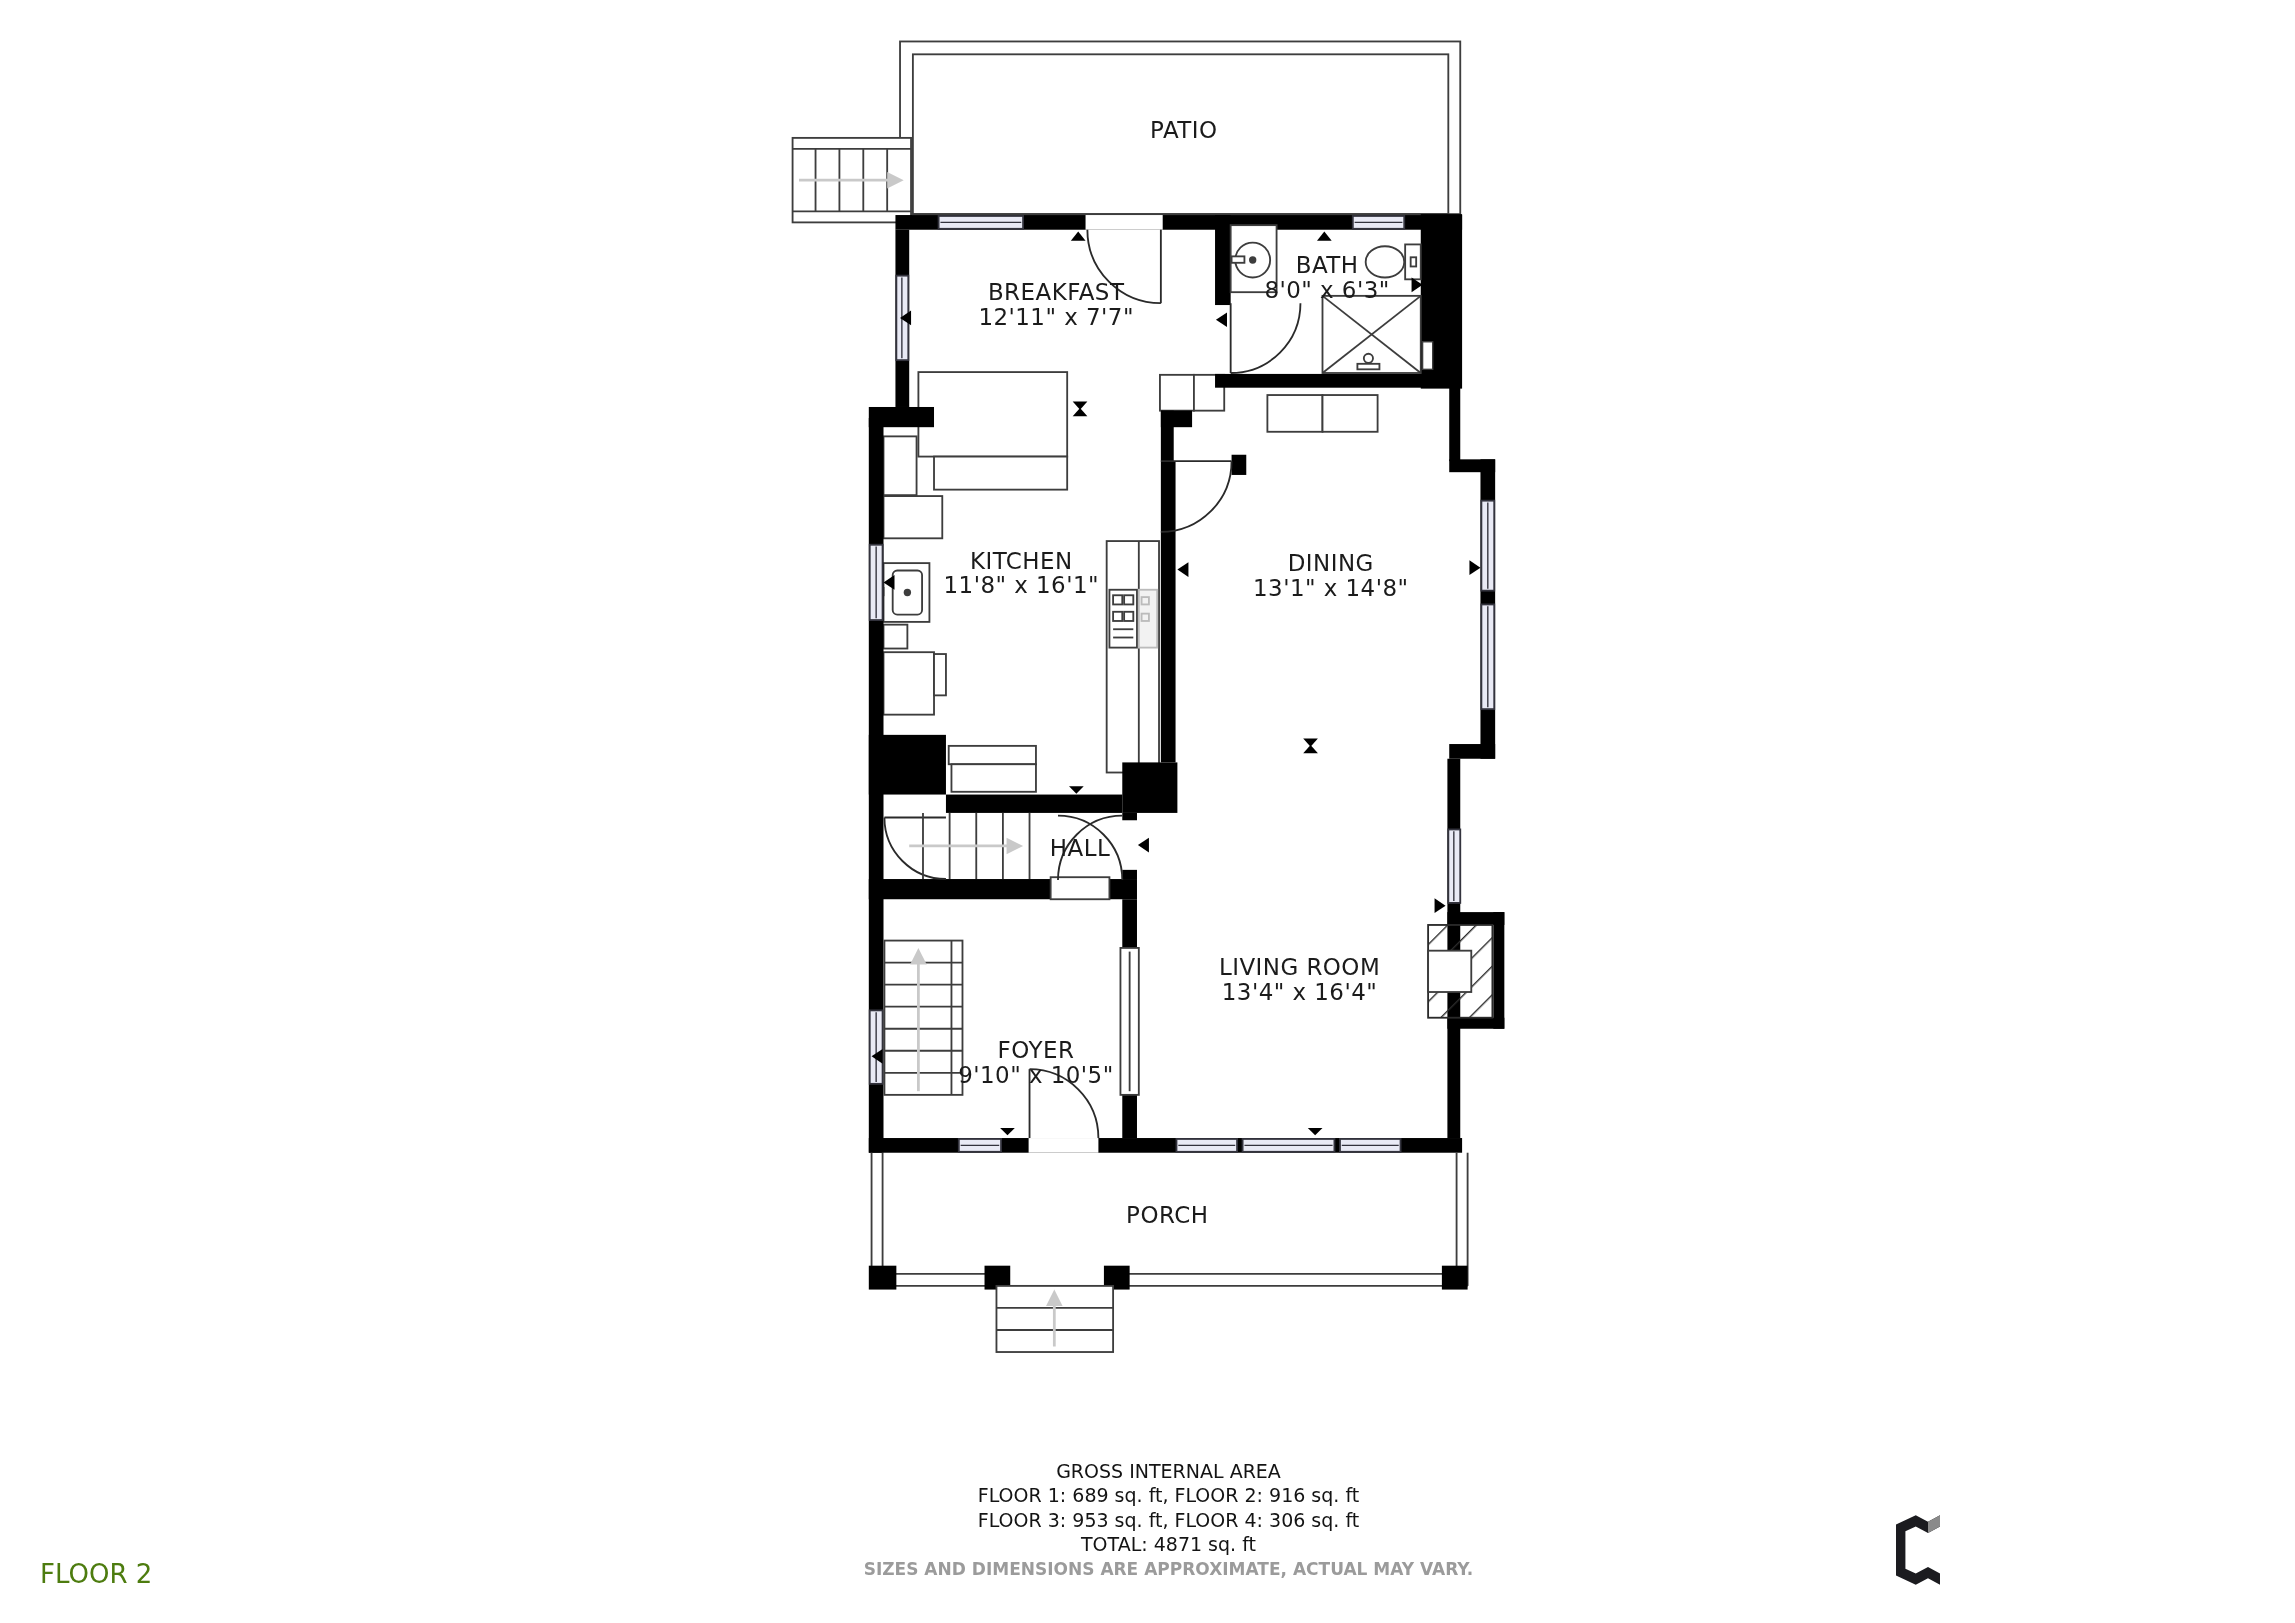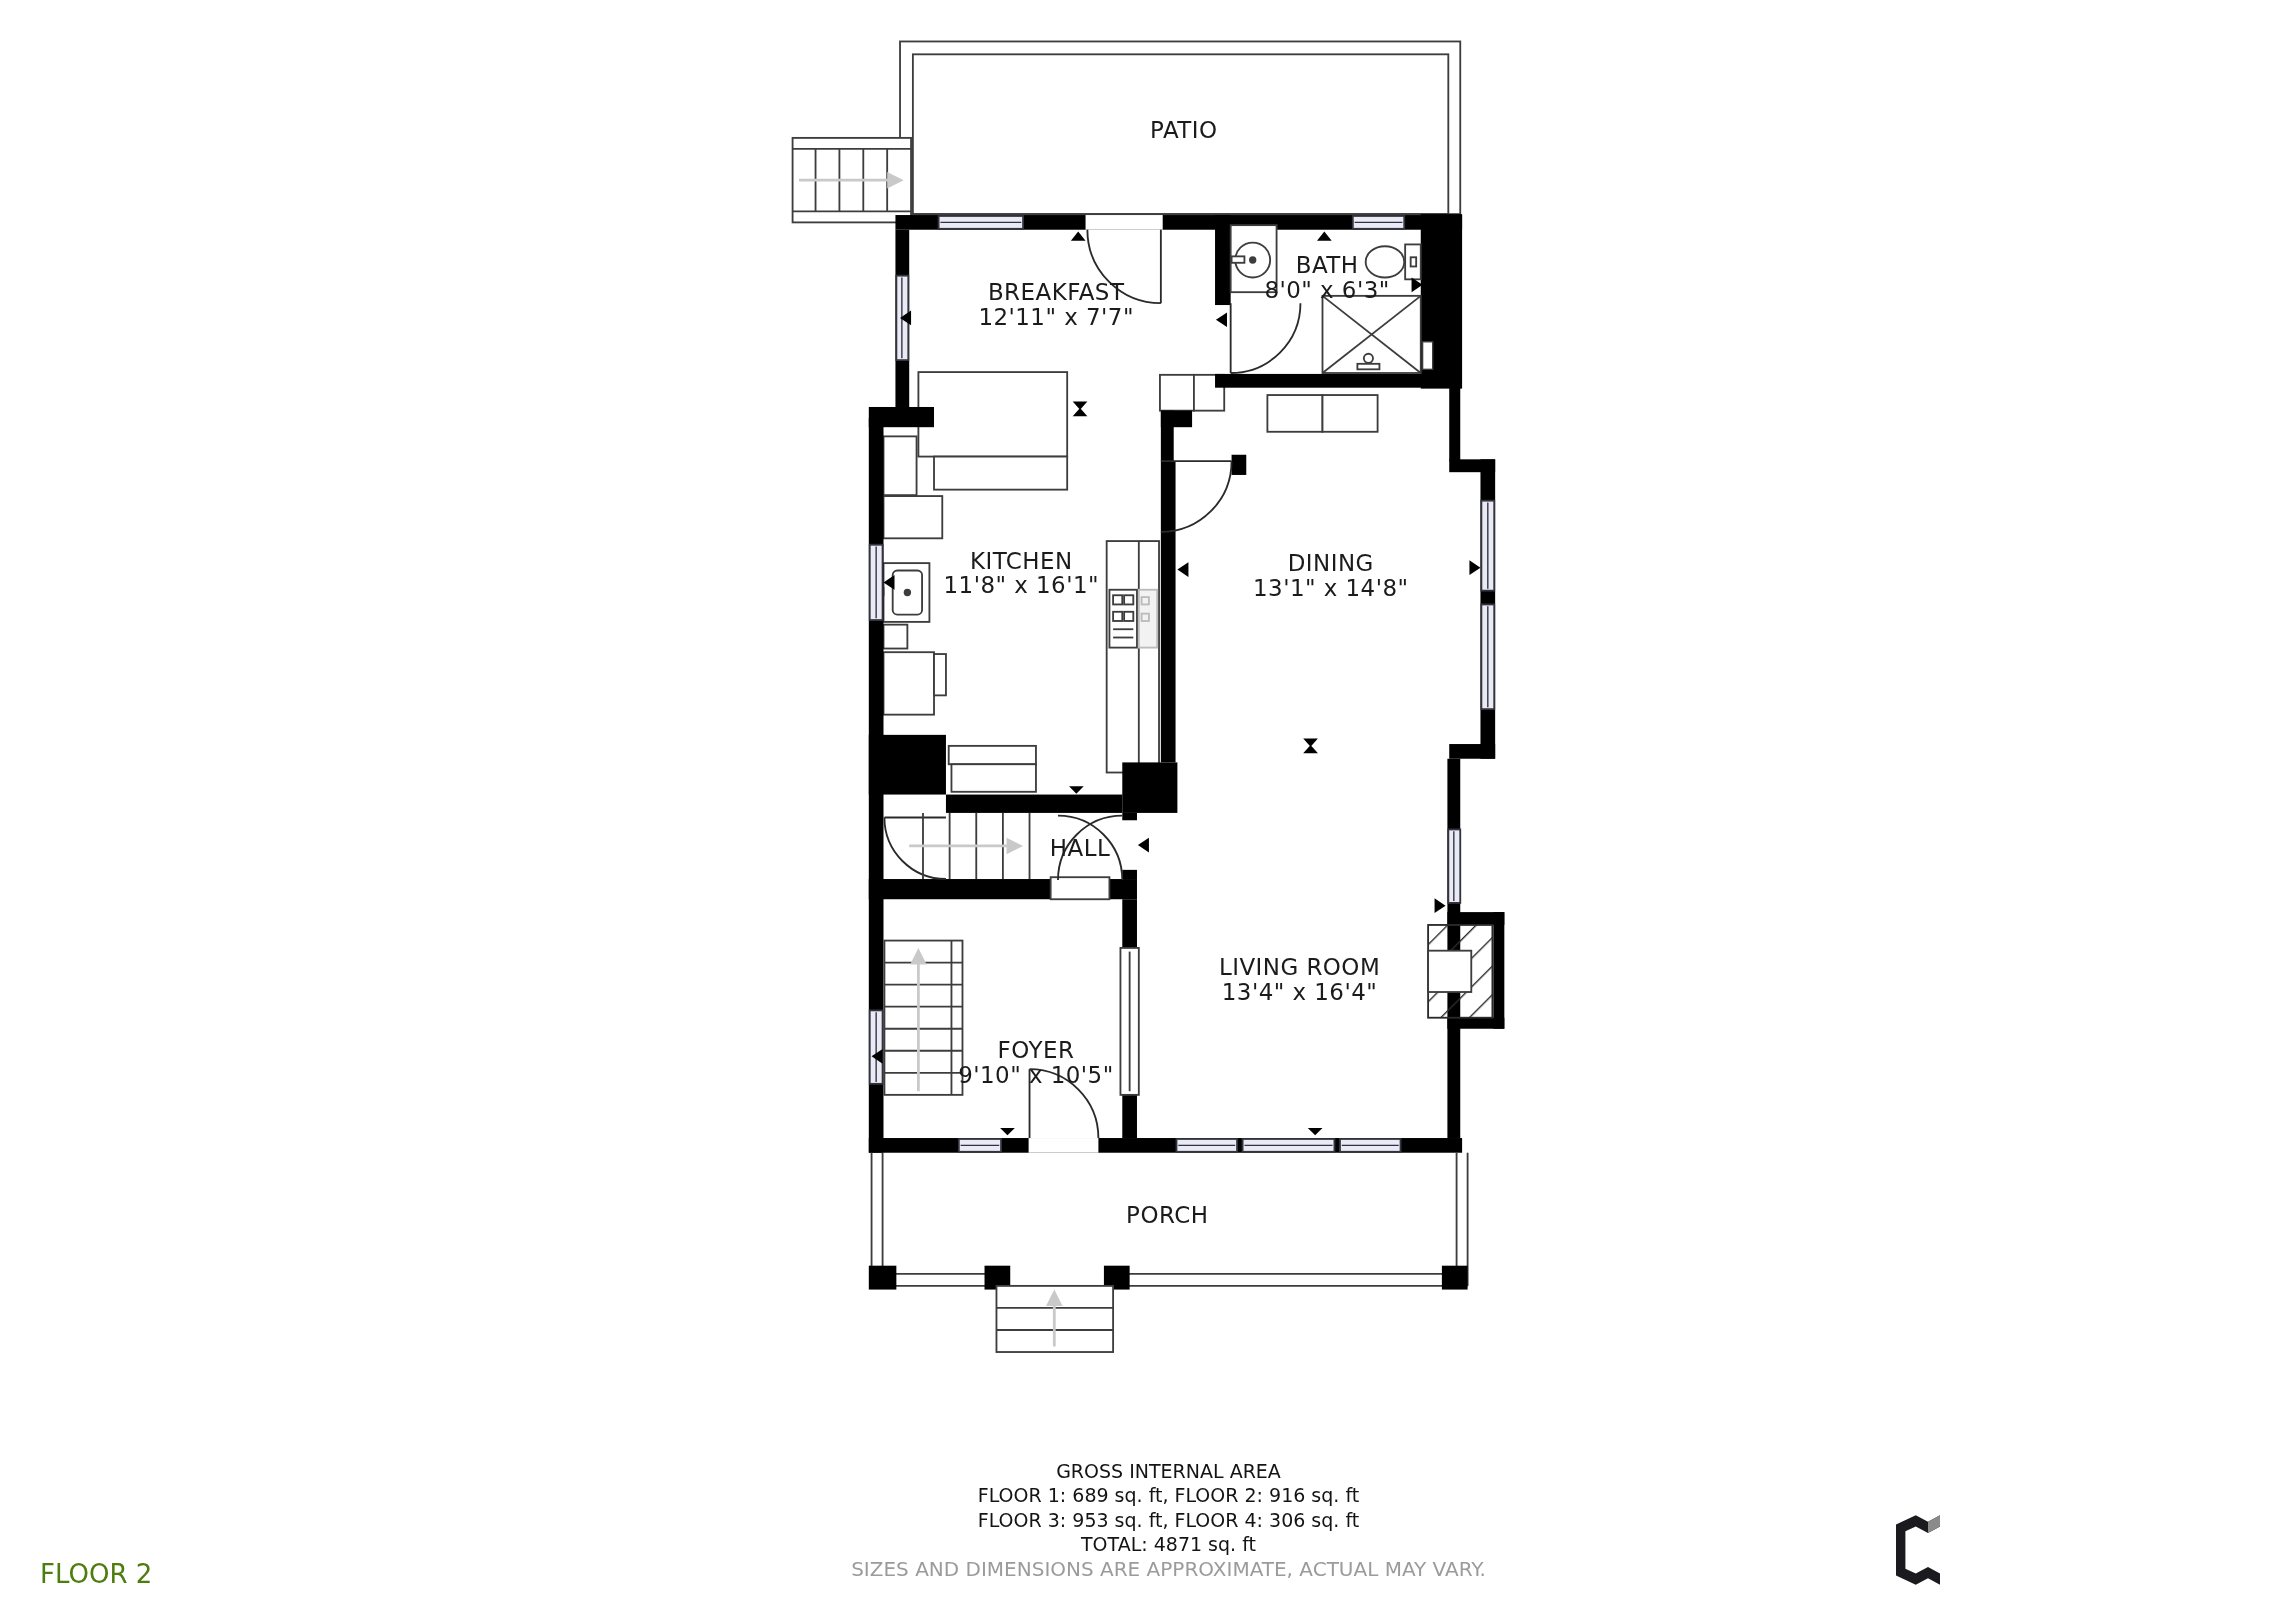--- a/index.html
+++ b/index.html
@@ -14,21 +14,21 @@
   .wall{fill:#000000;}
   .gap{fill:#ffffff;}
   .win{fill:#e9eaf5;stroke:#33333d;stroke-width:2;}
   .winline{stroke:#33333d;stroke-width:1.5;fill:none;}
   .door{stroke:#2a2a2a;stroke-width:2;fill:none;}
   .mark{fill:#000;}
   .fix{stroke:#3d3d3d;stroke-width:2;fill:#ffffff;}
   .fixg{stroke:#bbbbbb;stroke-width:2;fill:#f2f2f2;}
   .footer{position:absolute;left:801px;top:1459px;width:735px;text-align:center;
           font-size:19px;line-height:24.4px;color:#141414;}
-  .footer .disclaimer{font-size:20px;color:#9b9b9b;}
+  .footer .disclaimer{font-size:17px;color:#9b9b9b;font-weight:bold;}
   .floor-label{position:absolute;left:40px;top:1559px;font-size:26px;color:#4d7c0f;}
   .brand{position:absolute;left:1896px;top:1515px;display:flex;align-items:flex-start;}
   .brand-text{font-size:52px;font-weight:bold;color:#2e2e36;letter-spacing:-0.9px;margin-left:20px;}
 </style>
 </head>
 <body>
 
 <div class="page">
 
 <svg class="plan-svg" width="2296" height="1624" viewBox="0 0 2500 1768">

